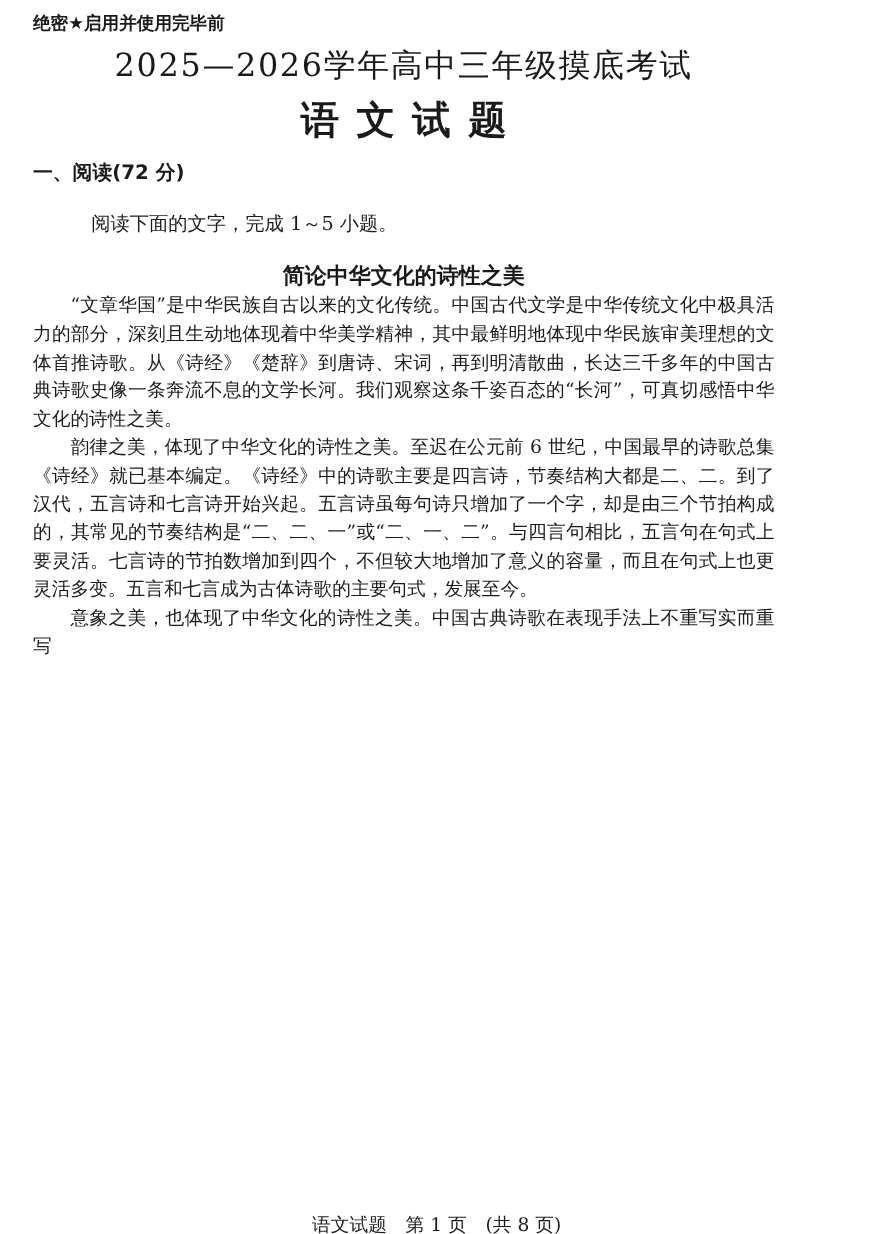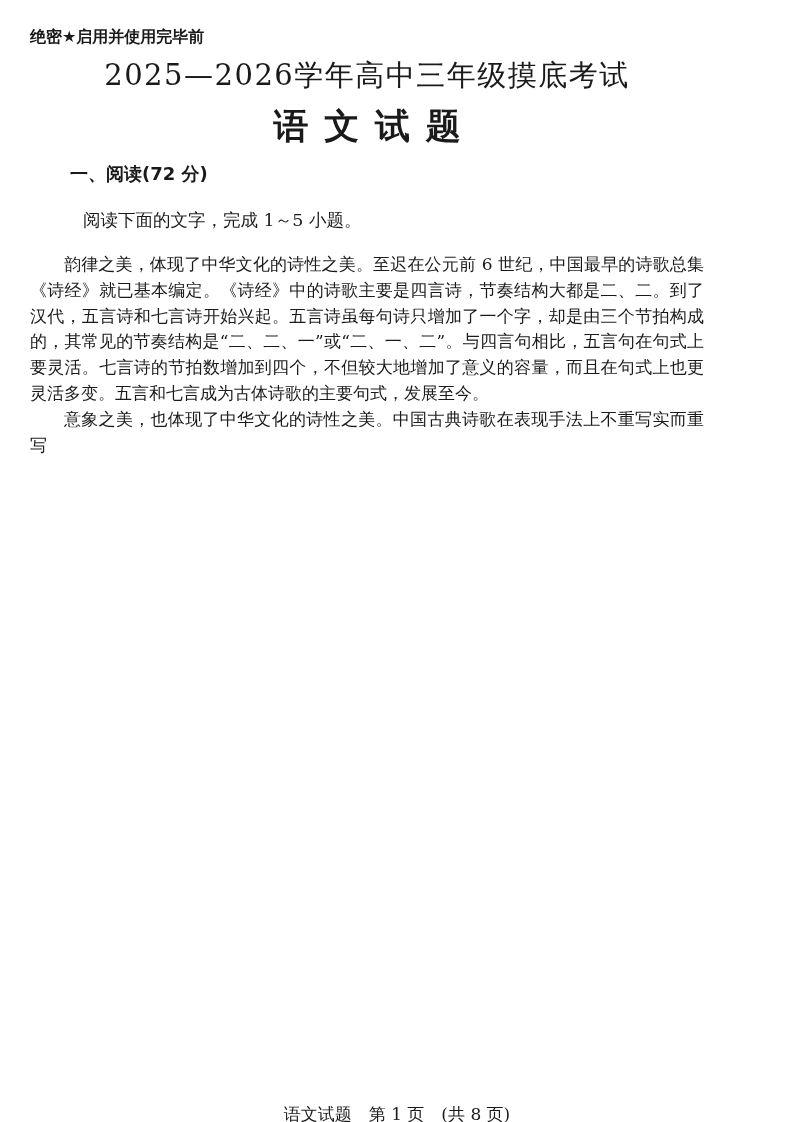--- a/index.html
+++ b/index.html
@@ -13,21 +13,21 @@
     position: relative;
     overflow: hidden;
     color: #1a1a1a;
     font-family: "DejaVu Serif", serif;
   }
   .page {
     box-sizing: border-box;
     width: 734px;
     max-height: 1098px;
     overflow: hidden;
-    padding: 26px 30px 0 30px;
+    padding: 10px 30px 0 30px;
   }
   .secrecy {
     font-family: "DejaVu Sans", sans-serif;
     font-weight: bold;
     font-size: 16px;
     line-height: 22px;
   }
   .exam-title {
     margin: 6px 0 0 0;
     text-align: center;
@@ -61,21 +61,20 @@
     line-height: 32.5px;
     text-indent: 2em;
     text-align: justify;
   }
   .section-heading {
     margin-top: 10px;
     font-family: "DejaVu Sans", sans-serif;
     font-weight: bold;
     font-size: 18px;
     line-height: 28px;
-    margin-left: 40px;
   }
   .part-heading {
     font-size: 17.5px;
     line-height: 28px;
   }
   .part-label {
     font-family: "DejaVu Sans", sans-serif;
     font-weight: bold;
     font-size: 18px;
   }
@@ -129,20 +128,22 @@
   <h2 class="subject-title">语文试题</h2>
 
 
   <div class="reading">
     <div class="section-heading">一、阅读(72 分)</div>
 
 
     <p class="instruction">阅读下面的文字，完成 1～5 小题。</p>
 
 
+    <h3 class="essay-title">简论中华文化的诗性之美</h3>
 
+    <p class="essay-para">“文章华国”是中华民族自古以来的文化传统。中国古代文学是中华传统文化中极具活力的部分，深刻且生动地体现着中华美学精神，其中最鲜明地体现中华民族审美理想的文体首推诗歌。从《诗经》《楚辞》到唐诗、宋词，再到明清散曲，长达三千多年的中国古典诗歌史像一条奔流不息的文学长河。我们观察这条千姿百态的“长河”，可真切感悟中华文化的诗性之美。</p>
     <p class="essay-para">韵律之美，体现了中华文化的诗性之美。至迟在公元前 6 世纪，中国最早的诗歌总集《诗经》就已基本编定。《诗经》中的诗歌主要是四言诗，节奏结构大都是二、二。到了汉代，五言诗和七言诗开始兴起。五言诗虽每句诗只增加了一个字，却是由三个节拍构成的，其常见的节奏结构是“二、二、一”或“二、一、二”。与四言句相比，五言句在句式上要灵活。七言诗的节拍数增加到四个，不但较大地增加了意义的容量，而且在句式上也更灵活多变。五言和七言成为古体诗歌的主要句式，发展至今。</p>
     <p class="essay-para">意象之美，也体现了中华文化的诗性之美。中国古典诗歌在表现手法上不重写实而重写</p>
   </div>
 
 </div>
 
 <div class="footer">语文试题　第 1 页　(共 8 页)</div>
 
 </body></html>

